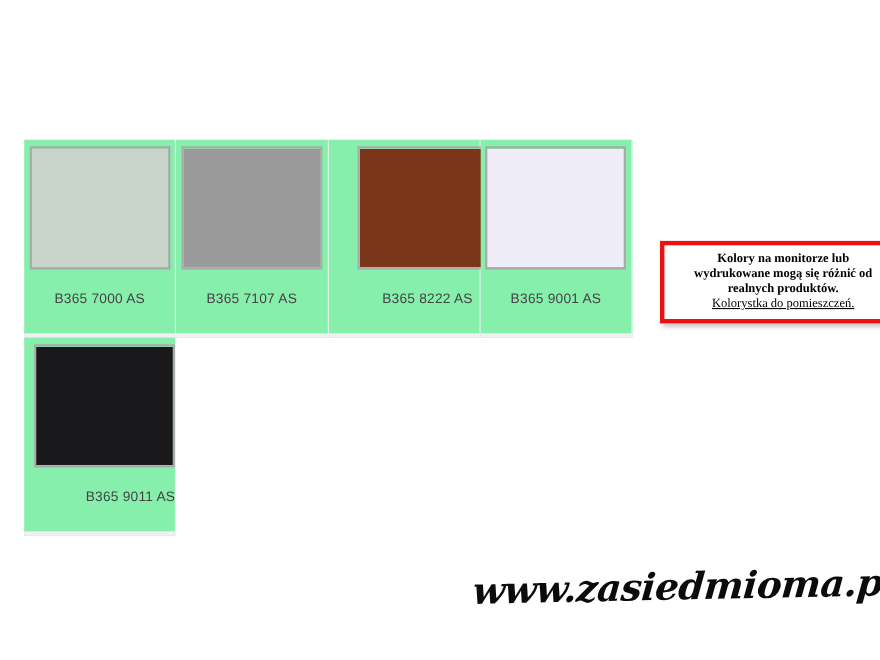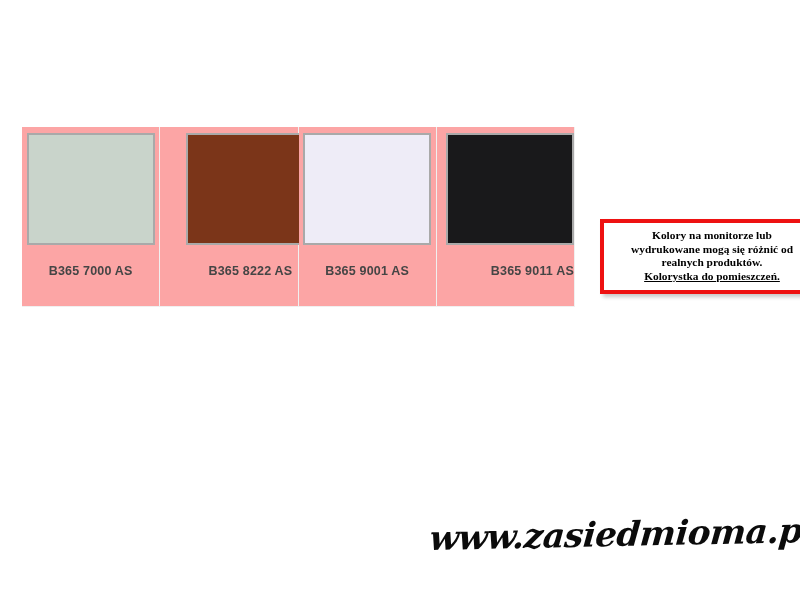--- a/index.html
+++ b/index.html
@@ -23,26 +23,25 @@
     top: 127px;
     width: 553px;
     display: flex;
     flex-wrap: wrap;
   }
   .swatch-cell {
     width: 138.25px;
     height: 180px;
     box-sizing: border-box;
     border-right: 1px solid #f0f0f0;
-    border-bottom: 1px solid #b91c1c;
+    border-bottom: 4px solid #b91c1c;
     display: flex;
     flex-direction: column;
     align-items: center;
-    background: #fca5a5;
-    font-weight: bold;
+    background: #86efac;
   }
   .swatch-cell:nth-child(4n) {
     border-right: 1px solid #f0f0f0;
     align-items: center;
   }
   .swatch-chip {
     width: 128px;
     height: 112px;
     margin-top: 6px;
     box-sizing: border-box;
@@ -74,21 +73,21 @@
   #notice-text {
     font-family: "Liberation Serif", serif;
     font-weight: bold;
     font-size: 11.4px;
     line-height: 13.6px;
     color: #000000;
     margin: 0;
   }
   #notice-emphasis {
     font-family: "Liberation Serif", serif;
-    font-weight: bold;
+    font-weight: normal;
     font-size: 11.4px;
     line-height: 13.6px;
     color: #000000;
     text-decoration: underline;
     margin: 0;
     display: block;
   }
 
   
   #watermark {
@@ -109,20 +108,24 @@
 </head>
 <body style="background: rgb(255, 255, 255);">
 
 <div id="swatch-grid">
 
   <div class="swatch-cell" style="border-right-color: rgb(240, 240, 240); border-bottom-color: rgb(240, 240, 240);">
     <div class="swatch-chip" style="background-color: rgb(201, 212, 203); border-color: rgb(169, 169, 169);"></div>
     <div class="swatch-label" style="color: rgb(69, 69, 69);">B365 7000 AS</div>
   </div>
 
+  <div class="swatch-cell" style="border-right-color: rgb(240, 240, 240); border-bottom-color: rgb(240, 240, 240);">
+    <div class="swatch-chip" style="background-color: rgb(154, 154, 154); border-color: rgb(169, 169, 169);"></div>
+    <div class="swatch-label" style="color: rgb(69, 69, 69);">B365 7107 AS</div>
+  </div>
 
   <div class="swatch-cell" style="border-right-color: rgb(240, 240, 240); border-bottom-color: rgb(240, 240, 240); padding-left: 43px;">
     <div class="swatch-chip" style="background-color: rgb(123, 53, 25); border-color: rgb(169, 169, 169);"></div>
     <div class="swatch-label" style="color: rgb(69, 69, 69);">B365 8222 AS</div>
   </div>
 
   <div class="swatch-cell" style="border-right-color: rgb(240, 240, 240); border-bottom-color: rgb(240, 240, 240);">
     <div class="swatch-chip" style="background-color: rgb(238, 236, 247); border-color: rgb(169, 169, 169);"></div>
     <div class="swatch-label" style="color: rgb(69, 69, 69);">B365 9001 AS</div>
   </div>

